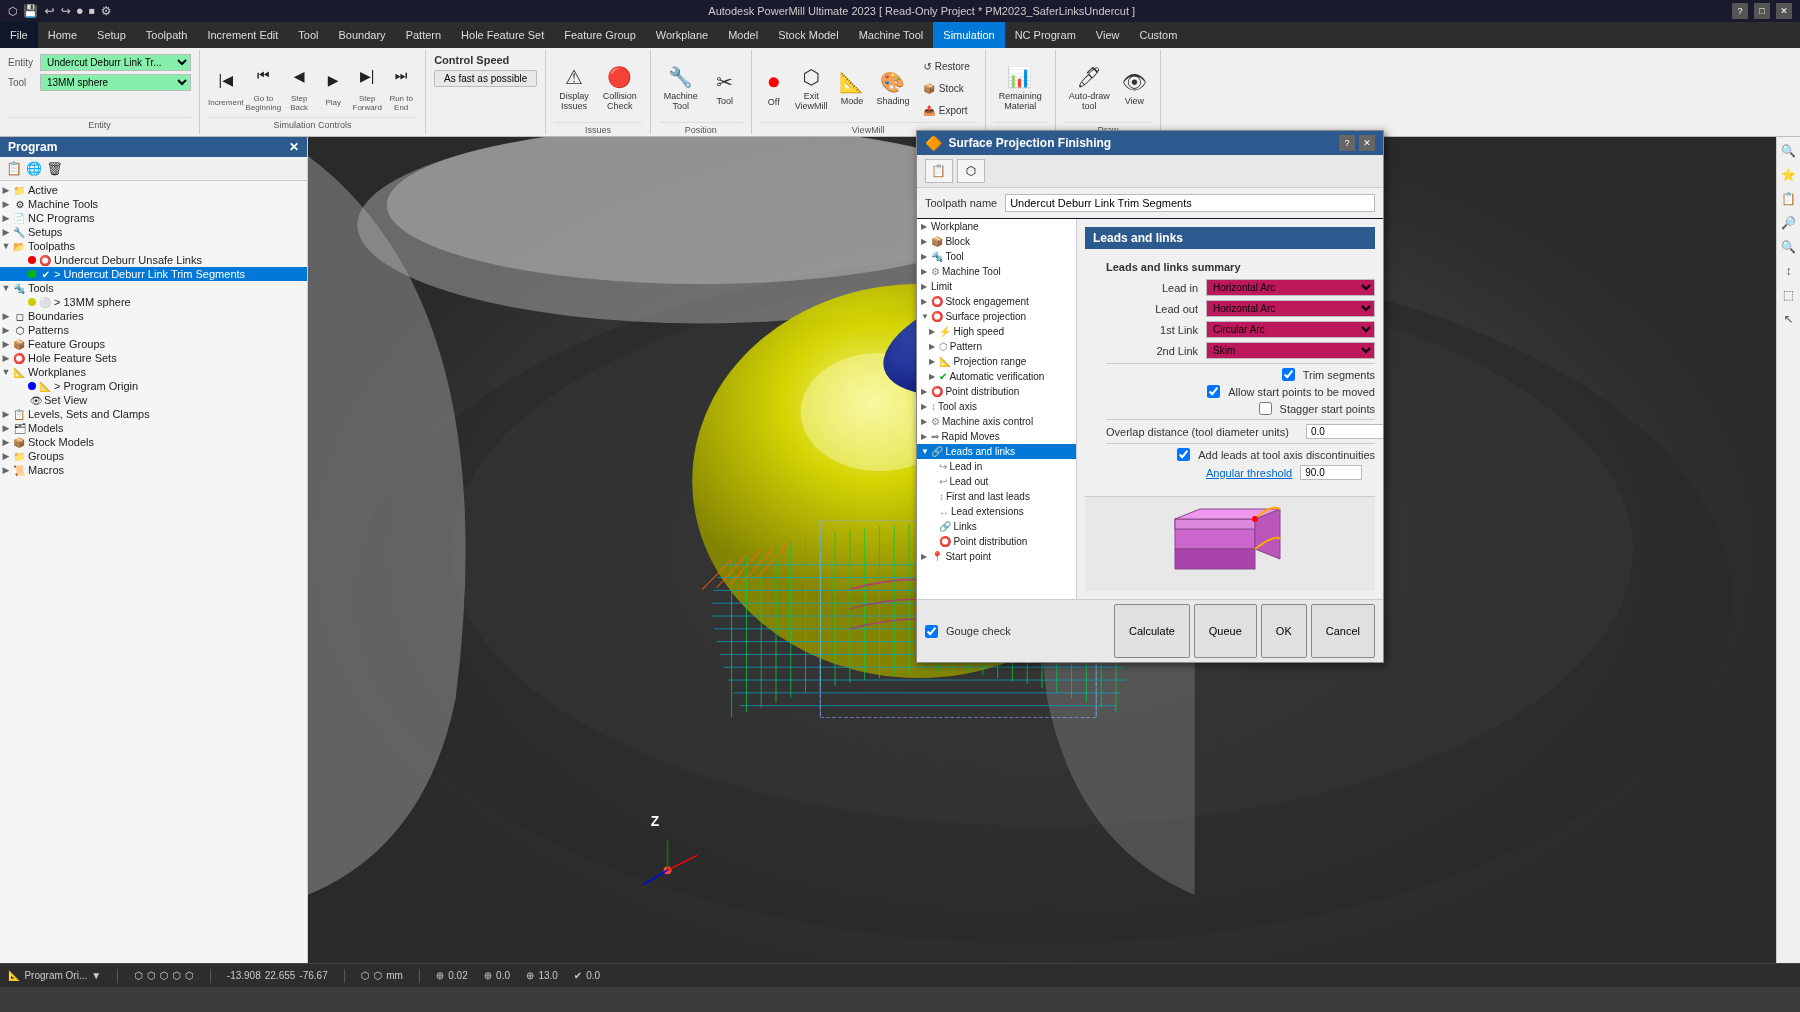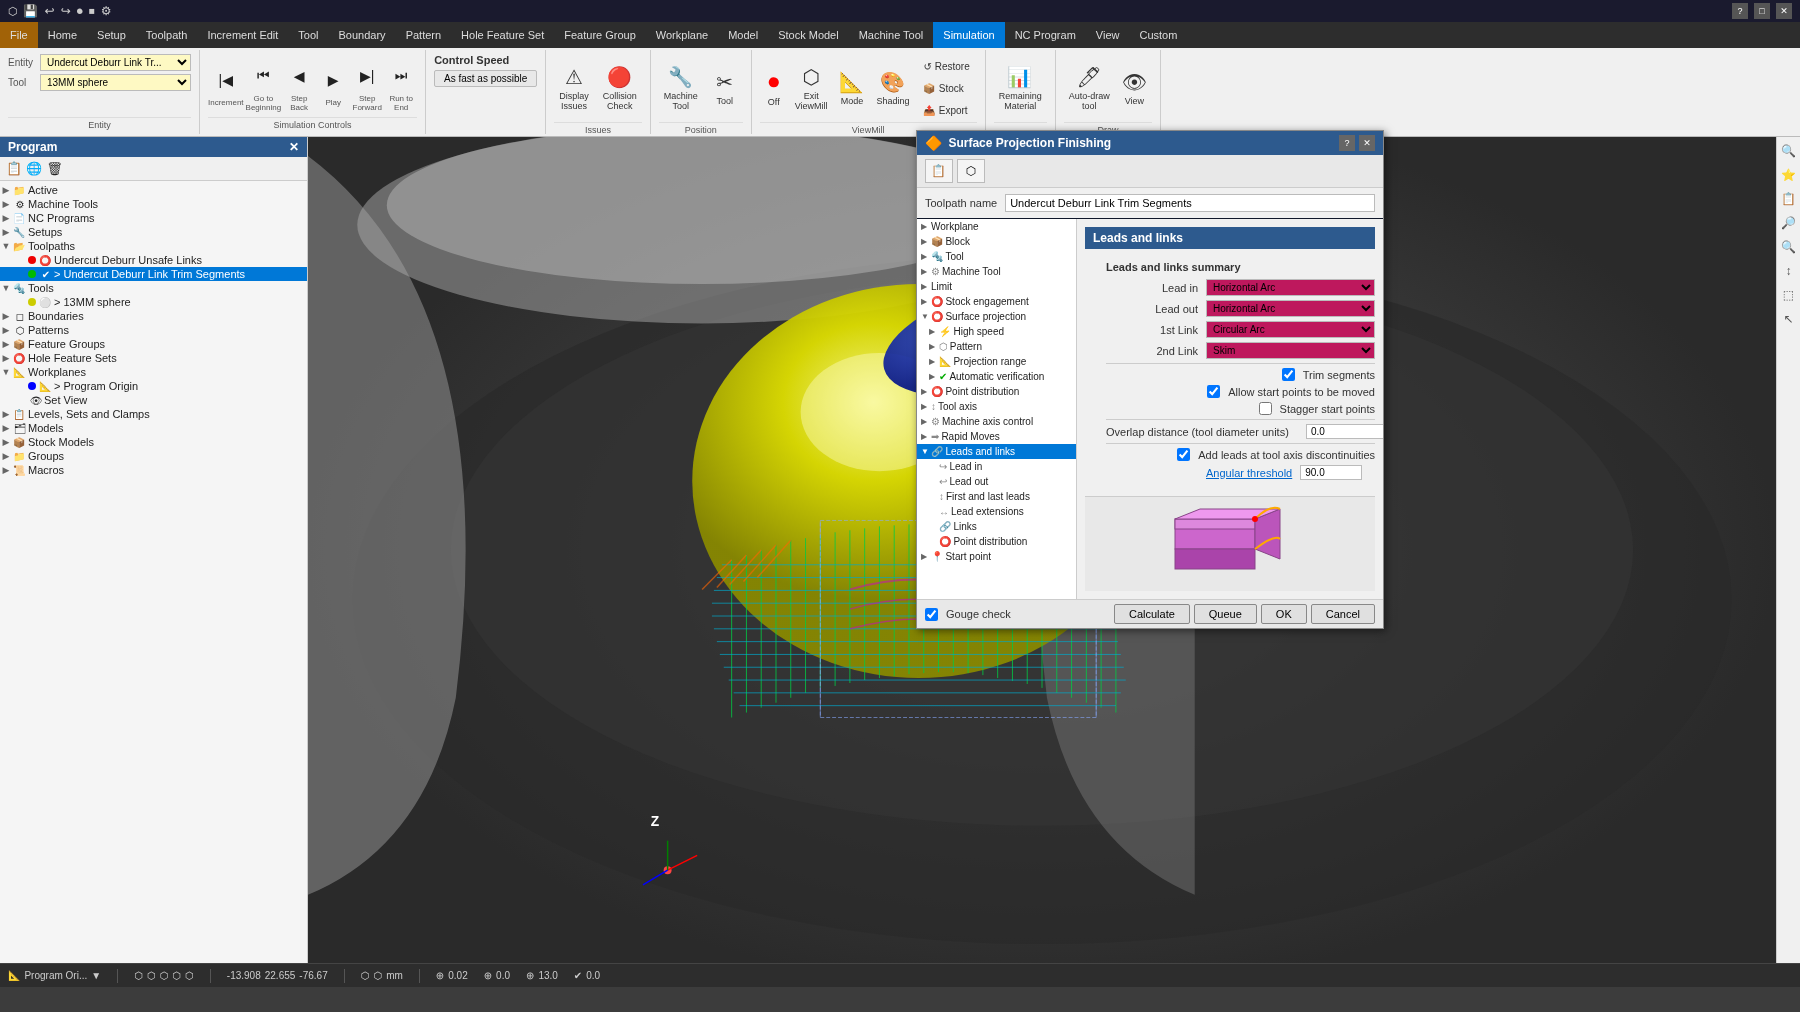--- a/index.html
+++ b/index.html
@@ -7,34 +7,34 @@
 
     
     #titlebar { background: #1a1a2e; color: #ccc; height: 22px; display: flex; align-items: center; padding: 0 8px; font-size: 11px; justify-content: space-between; }
     #titlebar .title { flex: 1; text-align: center; }
     #titlebar .icons { display: flex; gap: 6px; }
     #titlebar .win-btn { width: 16px; height: 16px; background: #555; border: none; color: #fff; font-size: 9px; cursor: pointer; display: flex; align-items: center; justify-content: center; }
 
     
     #menubar { background: #2d2d2d; color: #ddd; height: 26px; display: flex; align-items: center; }
     .menu-item { padding: 0 10px; height: 26px; display: flex; align-items: center; cursor: pointer; font-size: 11px; }
-    .menu-item:hover, .menu-item.active { background: #a16207; }
+    .menu-item:hover, .menu-item.active { background: #0f172a; }
 
     
     #ribbon { background: #f0f0f0; border-bottom: 1px solid #bbb; display: flex; flex-direction: column; }
     #ribbon-content { display: flex; height: 88px; align-items: stretch; padding: 2px 0; }
     .ribbon-buttons { display: flex; gap: 2px; align-items: center; flex: 1; }
     .ribbon-btn { display: flex; flex-direction: column; align-items: center; justify-content: center; padding: 2px 4px; cursor: pointer; border: 1px solid transparent; border-radius: 2px; min-width: 36px; height: 68px; font-size: 9px; color: #333; text-align: center; background: transparent; }
     .ribbon-btn .icon { font-size: 20px; margin-bottom: 2px; }
     .ribbon-btn-small { display: flex; align-items: center; gap: 3px; padding: 2px 6px; cursor: pointer; border: 1px solid transparent; border-radius: 2px; font-size: 10px; color: #333; background: transparent; height: 20px; }
 
     .entity-section { padding: 4px 8px; display: flex; flex-direction: column; gap: 3px; border-right: 1px solid #ccc; min-width: 200px; }
     .entity-row { display: flex; align-items: center; gap: 4px; }
     .entity-label { font-size: 10px; color: #555; width: 28px; }
-    .entity-select { font-size: 10px; padding: 1px 2px; border: 1px solid #bbb; background: #fef9c3; flex: 1; }
+    .entity-select { font-size: 10px; padding: 1px 2px; border: 1px solid #bbb; background: #86efac; flex: 1; }
 
     .control-speed-section { display: flex; flex-direction: column; padding: 4px 8px; border-right: 1px solid #ccc; min-width: 120px; }
     .control-speed-label { font-size: 11px; font-weight: bold; color: #333; }
     .speed-btn { font-size: 10px; padding: 2px 8px; cursor: pointer; border: 1px solid #bbb; background: #e8e8e8; border-radius: 2px; margin-top: 4px; }
     .sim-btn { width: 32px; height: 32px; display: flex; align-items: center; justify-content: center; cursor: pointer; border: 1px solid transparent; border-radius: 2px; font-size: 14px; background: transparent; }
     .sim-btn-label { font-size: 8px; color: #555; text-align: center; margin-top: 2px; }
     .sim-btn-wrap { display: flex; flex-direction: column; align-items: center; }
 
     
     #main { display: flex; height: calc(1012px - 22px - 26px - 114px - 24px); }
@@ -97,21 +97,21 @@
     .form-checkbox { margin-right: 4px; }
     .form-checkbox-label { font-size: 11px; color: #333; display: flex; align-items: center; gap: 4px; }
 
     .separator { height: 1px; background: #ccc; margin: 4px 0; }
 
     #dialog-preview { display: flex; align-items: center; justify-content: center; height: 100px; border-top: 1px solid #ccc; background: #e8e8e8; }
 
     #dialog-footer { display: flex; align-items: center; justify-content: space-between; padding: 4px 8px; border-top: 1px solid #ccc; background: #e8e8e8; }
     .footer-check { display: flex; align-items: center; gap: 4px; font-size: 11px; }
     .footer-btns { display: flex; gap: 4px; }
-    .footer-btn { padding: 3px 14px; font-size: 11px; border: 1px solid #888; background: #e0e0e0; cursor: pointer; border-radius: 2px; }
+    .footer-btn { padding: 20px 14px; font-size: 11px; border: 1px solid #888; background: #e0e0e0; cursor: pointer; border-radius: 2px; }
 
     
     .dot { width: 8px; height: 8px; border-radius: 50%; display: inline-block; flex-shrink: 0; margin-right: 2px; }
     .dot-red { background: #e00; }
     .dot-green { background: #0b0; }
     .dot-yellow { background: #cc0; }
     .dot-blue { background: #00f; }
     ::-webkit-scrollbar { width: 8px; height: 8px; }
     ::-webkit-scrollbar-track { background: #f0f0f0; }
     ::-webkit-scrollbar-thumb { background: #bbb; border-radius: 4px; }
@@ -127,20 +127,21 @@
 <div id="titlebar">
   <div style="display:flex;align-items:center;gap:6px;">
     <span>⬡</span>
     <span style="font-size:12px;cursor:pointer;">💾</span>
     <span style="font-size:12px;cursor:pointer;">↩</span>
     <span style="font-size:12px;cursor:pointer;">↪</span>
     <span style="font-size:12px;cursor:pointer;">⏺</span>
     <span style="font-size:12px;cursor:pointer;">⏹</span>
     <span style="font-size:12px;cursor:pointer;">⚙</span>
   </div>
+  <div class="title">Autodesk PowerMill Ultimate 2023  [ Read-Only Project * PM2023_SaferLinksUndercut ]</div>
   <div class="icons">
     <button class="win-btn">?</button>
     <button class="win-btn">□</button>
     <button class="win-btn">✕</button>
   </div>
 </div>
 
 <div id="menubar">
   <div class="menu-item active">File</div>
   <div class="menu-item">Home</div>

